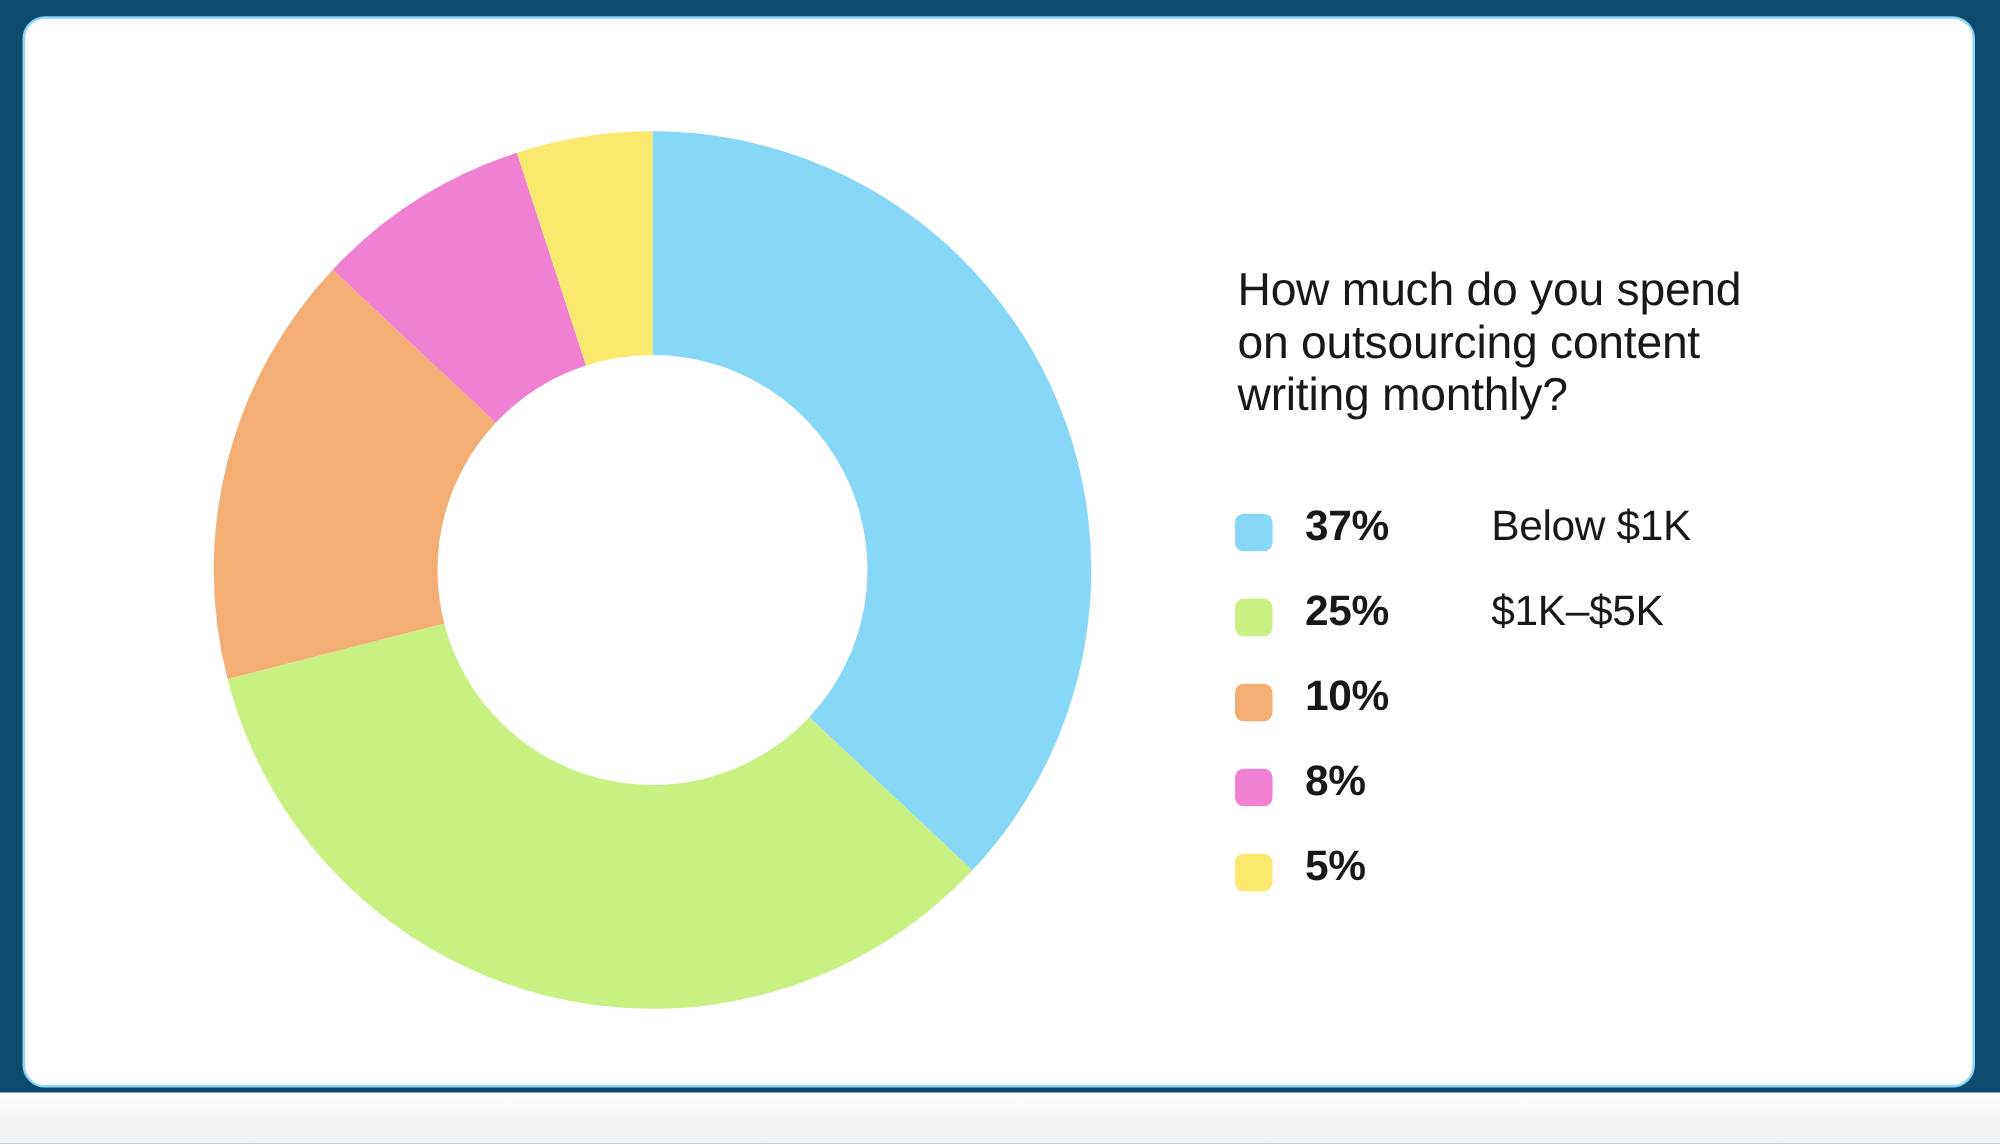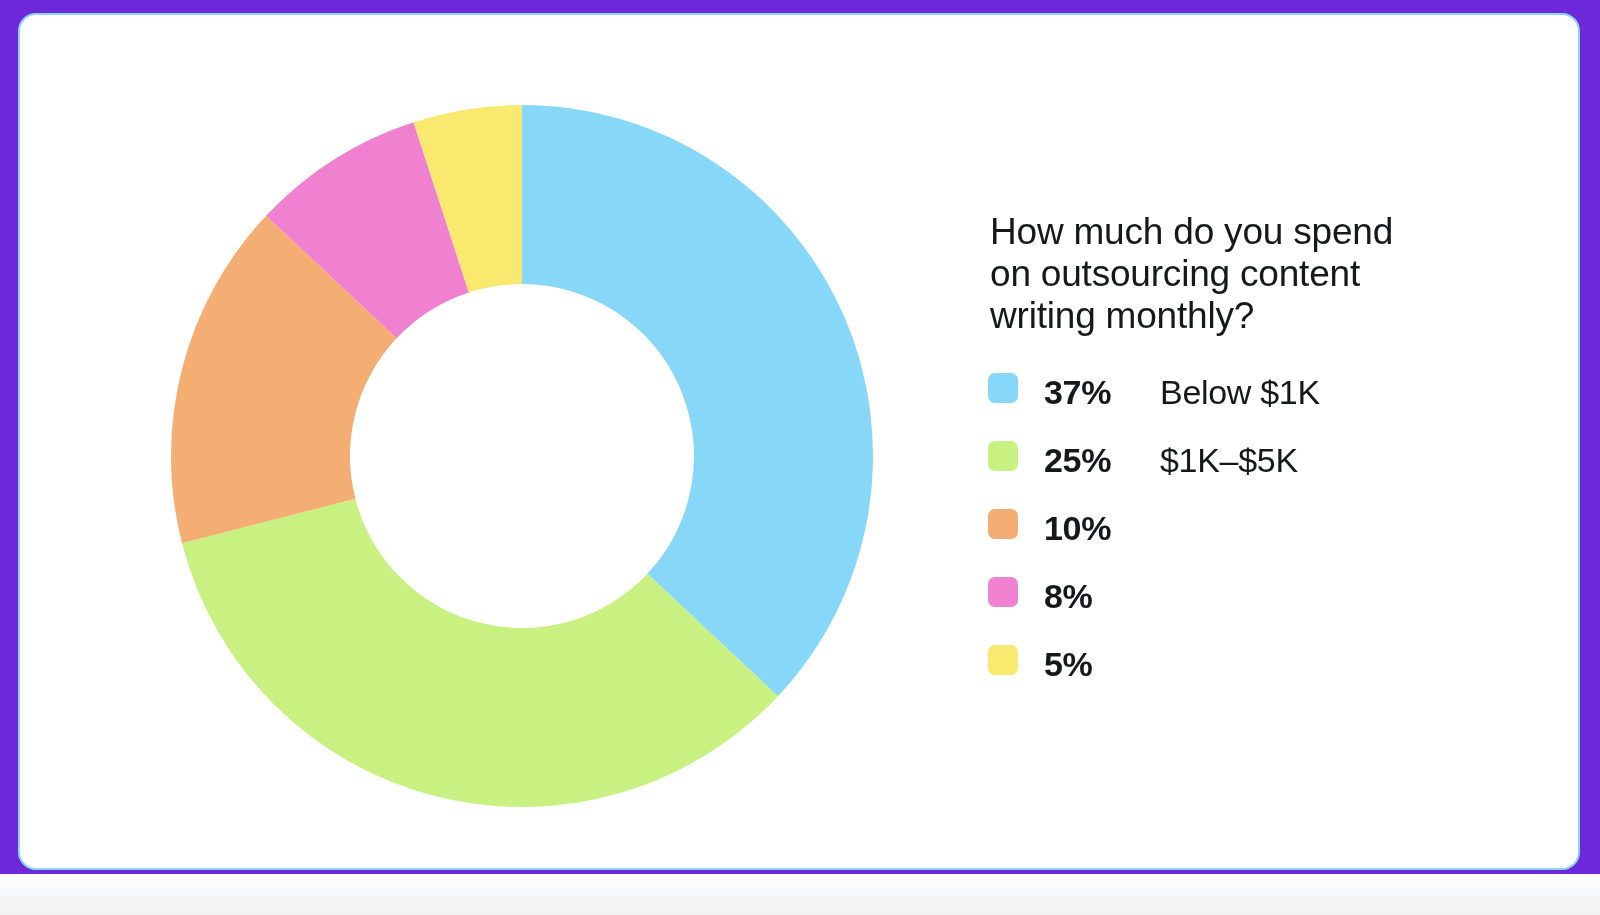--- a/index.html
+++ b/index.html
@@ -13,21 +13,21 @@
     height: 915px;
     font-family: "Liberation Sans", sans-serif;
     -webkit-font-smoothing: antialiased;
     overflow: hidden;
   }
 
   #page {
     position: relative;
     width: 1600px;
     height: 915px;
-    background: #6d28d9;
+    background: #0c4a6e;
   }
 
   
   .page-underlay {
     position: absolute;
     left: 0;
     top: 874px;
     width: 1600px;
     height: 41px;
     background: linear-gradient(to bottom, #ffffff 0%, #f4f5f6 60%, #f1f2f4 100%);
@@ -76,21 +76,21 @@
     white-space: pre-line;
     margin: 0 0 36px 2px;
     max-width: 430px;
   }
 
   .legend {
     display: block;
   }
   .legend-row {
     display: flex;
-    align-items: flex-start;
+    align-items: flex-end;
     height: 68px;
   }
   .legend-swatch {
     width: 30px;
     height: 30px;
     border-radius: 7px;
     flex: 0 0 auto;
     margin-right: 26px;
   }
   .legend-pct {
@@ -100,20 +100,21 @@
     font-weight: 700;
     color: #16181c;
     letter-spacing: -0.3px;
   }
   .legend-label {
     font-size: 34px;
     font-weight: 400;
     color: #16181c;
     letter-spacing: -0.3px;
     white-space: nowrap;
+    margin-left: 33px;
   }
 </style>
 </head>
 <body>
 
 <div id="page">
 
   <div class="page-underlay"></div>
 
   <div class="card">

